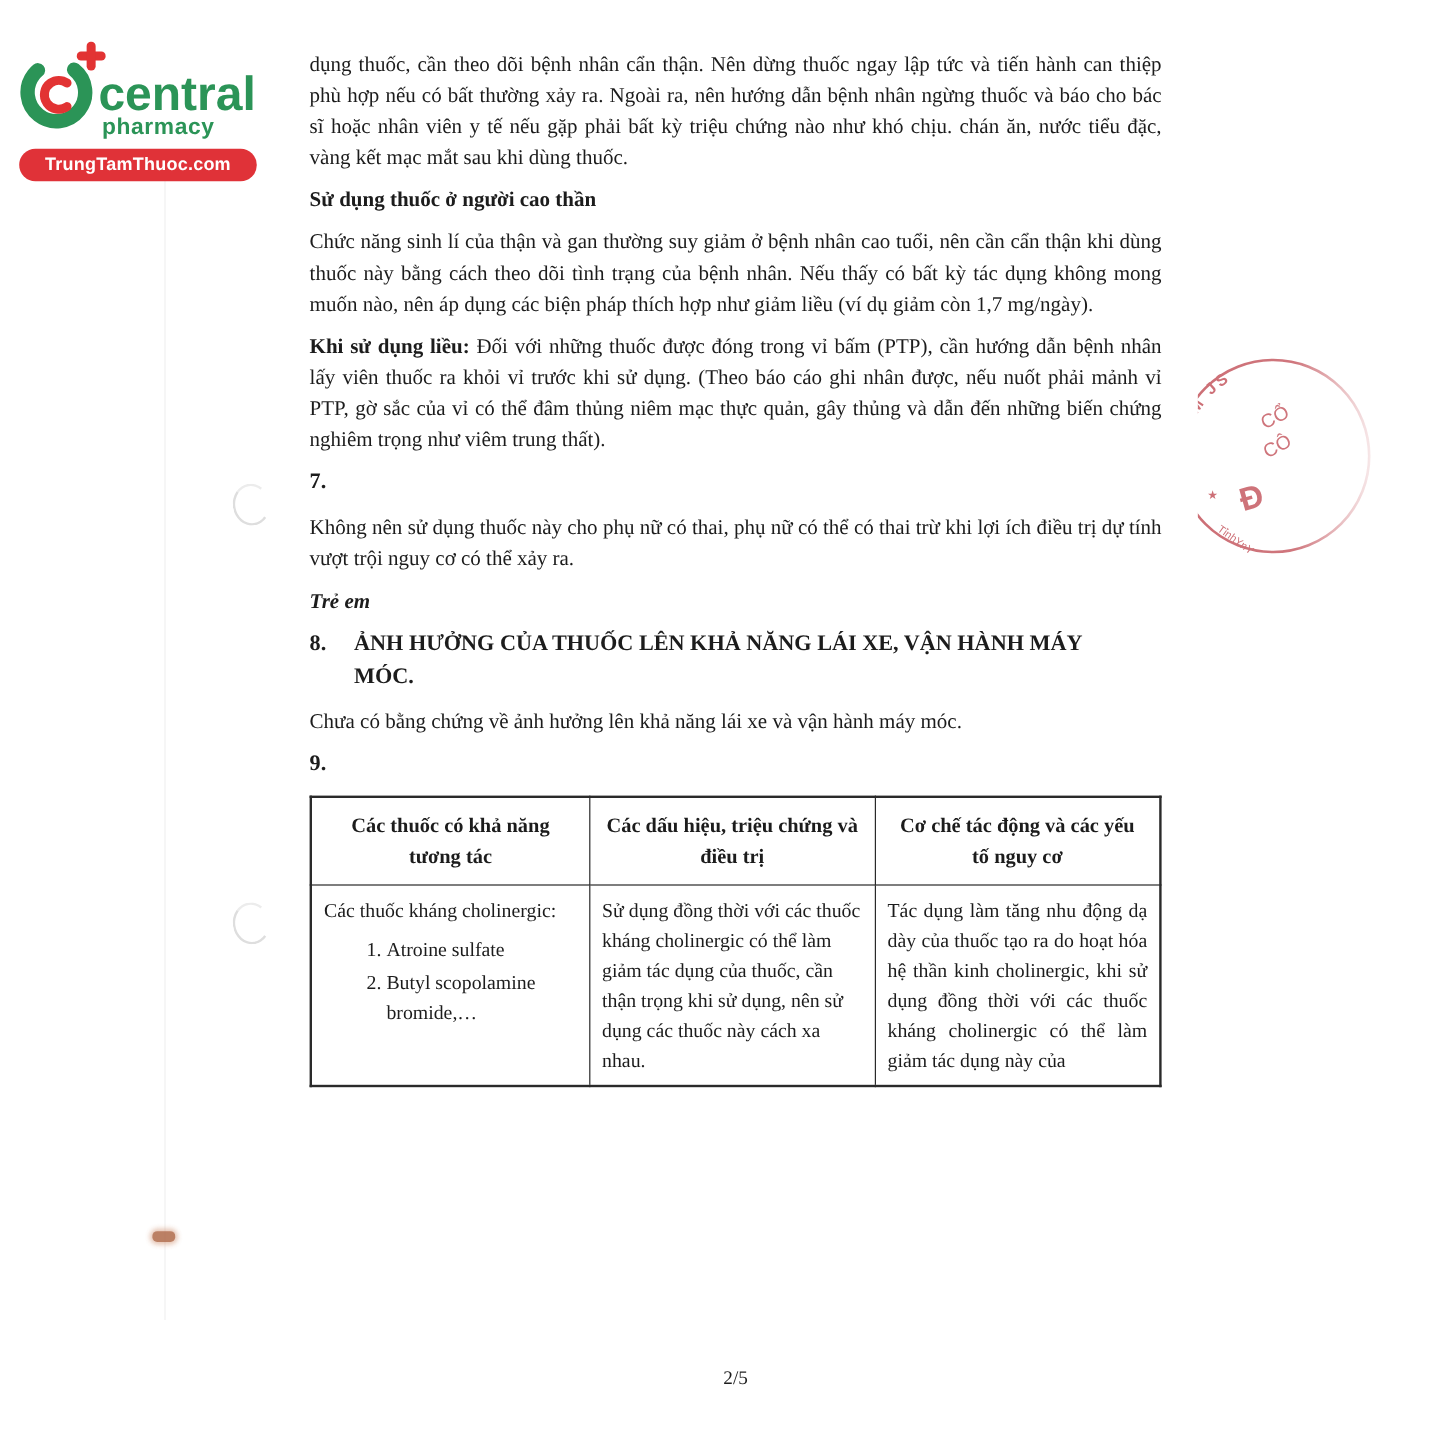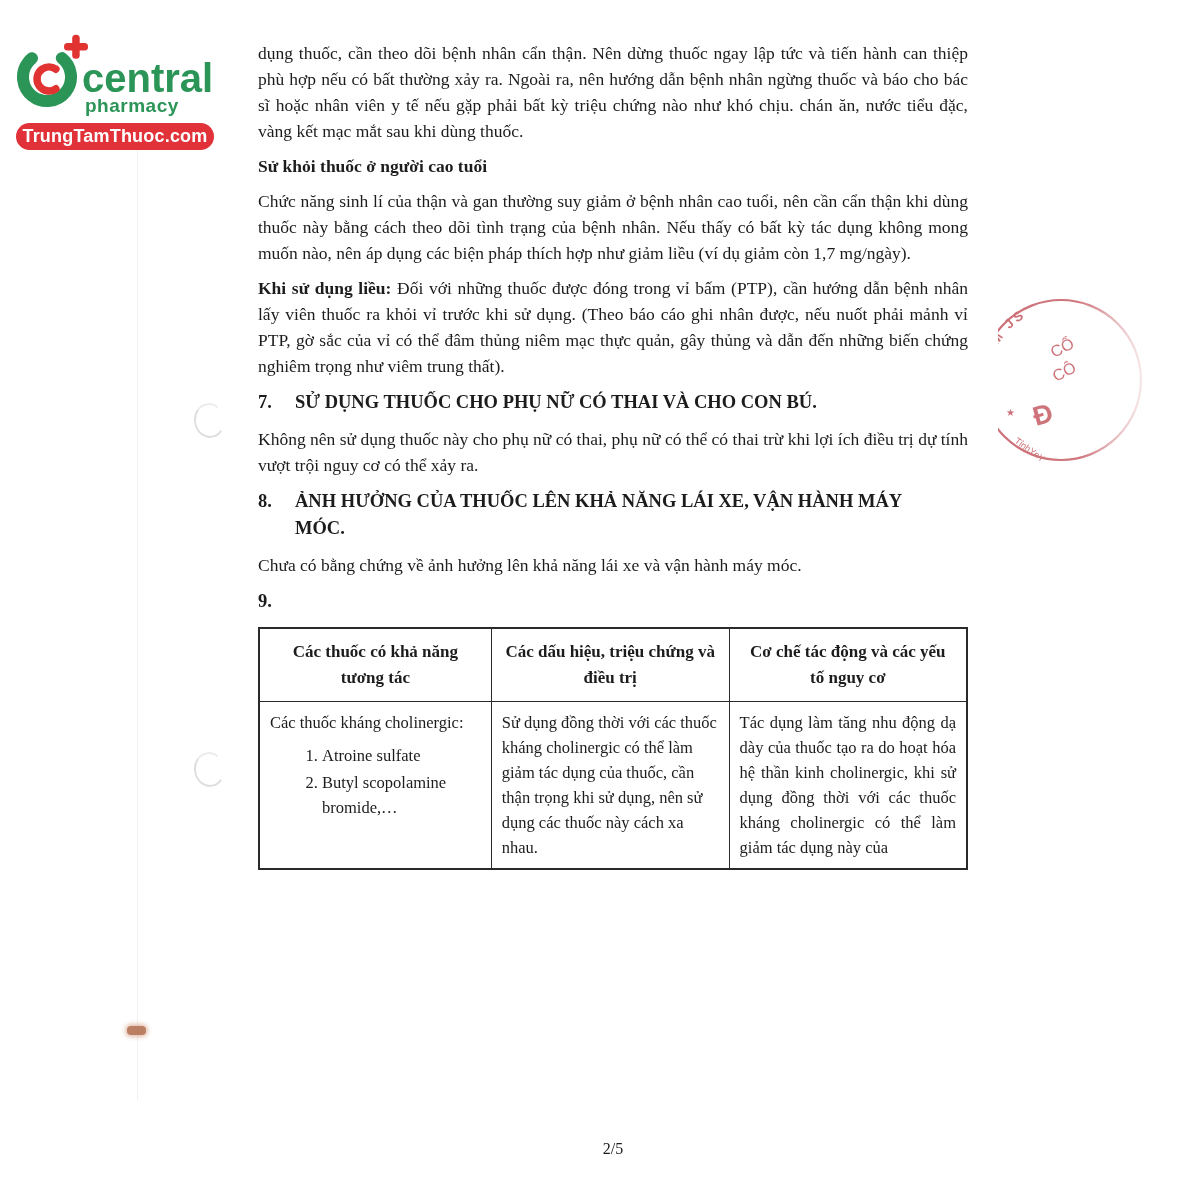--- a/index.html
+++ b/index.html
@@ -5,21 +5,21 @@
   html,body{margin:0;padding:0;}
   body{
     width:1200px;height:1200px;background:#ffffff;position:relative;
     font-family:"Liberation Serif", serif;color:#1c1c1c;overflow:hidden;
   }
   
   .logo{position:absolute;left:16px;top:34px;width:198px;}
   .logo-banner{
     margin-top:3px;height:27px;border-radius:14px;background:#e03238;
     color:#ffffff;font-family:"Liberation Sans",sans-serif;font-weight:bold;
-    font-size:18px;line-height:27px;text-align:center;letter-spacing:.2px;
+    font-size:15px;line-height:27px;text-align:center;letter-spacing:.2px;
   }
   
   .doc{position:absolute;left:258px;top:40px;width:710px;font-size:17.5px;line-height:26px;}
   .doc p{margin:0 0 9px;text-align:justify;}
   .doc .sub{font-weight:bold;margin:9px 0 9px;text-align:left;}
   .doc .sub-italic{font-weight:bold;font-style:italic;margin:10px 0 9px;text-align:left;}
   .sec{display:flex;gap:15px;font-weight:bold;font-size:18.5px;line-height:27px;margin:10px 0 10px;}
   .sec .num{min-width:22px;}
   .sec .sec-title{max-width:636px;}
   .lead{font-weight:bold;}
@@ -107,32 +107,32 @@
       <text x="8" y="124" fill="#c4565e" font-size="10">★</text>
       <text x="16" y="150" fill="#c4565e" font-size="9" transform="rotate(36 16 150)">TỉnhYnY</text>
     </g>
   </svg>
 </div>
 
 <div class="doc">
 
   <p>dụng thuốc, cần theo dõi bệnh nhân cẩn thận. Nên dừng thuốc ngay lập tức và tiến hành can thiệp phù hợp nếu có bất thường xảy ra. Ngoài ra, nên hướng dẫn bệnh nhân ngừng thuốc và báo cho bác sĩ hoặc nhân viên y tế nếu gặp phải bất kỳ triệu chứng nào như khó chịu. chán ăn, nước tiểu đặc, vàng kết mạc mắt sau khi dùng thuốc.</p>
 
-  <p class="sub">Sử khỏi thuốc ở người cao tuổi</p>
+  <p class="sub">Sử dụng thuốc ở người cao thần</p>
   <p>Chức năng sinh lí của thận và gan thường suy giảm ở bệnh nhân cao tuổi, nên cần cẩn thận khi dùng thuốc này bằng cách theo dõi tình trạng của bệnh nhân. Nếu thấy có bất kỳ tác dụng không mong muốn nào, nên áp dụng các biện pháp thích hợp như giảm liều (ví dụ giảm còn 1,7 mg/ngày).</p>
 
 
   <p><span class="lead">Khi sử dụng liều:</span><span> Đối với những thuốc được đóng trong vỉ bấm (PTP), cần hướng dẫn bệnh nhân lấy viên thuốc ra khỏi vỉ trước khi sử dụng. (Theo báo cáo ghi nhân được, nếu nuốt phải mảnh vỉ PTP, gờ sắc của vỉ có thể đâm thủng niêm mạc thực quản, gây thủng và dẫn đến những biến chứng nghiêm trọng như viêm trung thất).</span></p>
 
   <div class="sec">
     <span class="num">7.</span>
-    <span class="sec-title">SỬ DỤNG THUỐC CHO PHỤ NỮ CÓ THAI VÀ CHO CON BÚ.</span>
   </div>
   <p>Không nên sử dụng thuốc này cho phụ nữ có thai, phụ nữ có thể có thai trừ khi lợi ích điều trị dự tính vượt trội nguy cơ có thể xảy ra.</p>
 
+  <p class="sub-italic">Trẻ em</p>
 
   <div class="sec">
     <span class="num">8.</span>
     <span class="sec-title">ẢNH HƯỞNG CỦA THUỐC LÊN KHẢ NĂNG LÁI XE, VẬN HÀNH MÁY MÓC.</span>
   </div>
   <p>Chưa có bằng chứng về ảnh hưởng lên khả năng lái xe và vận hành máy móc.</p>
 
   <div class="sec">
     <span class="num">9.</span>
   </div>

